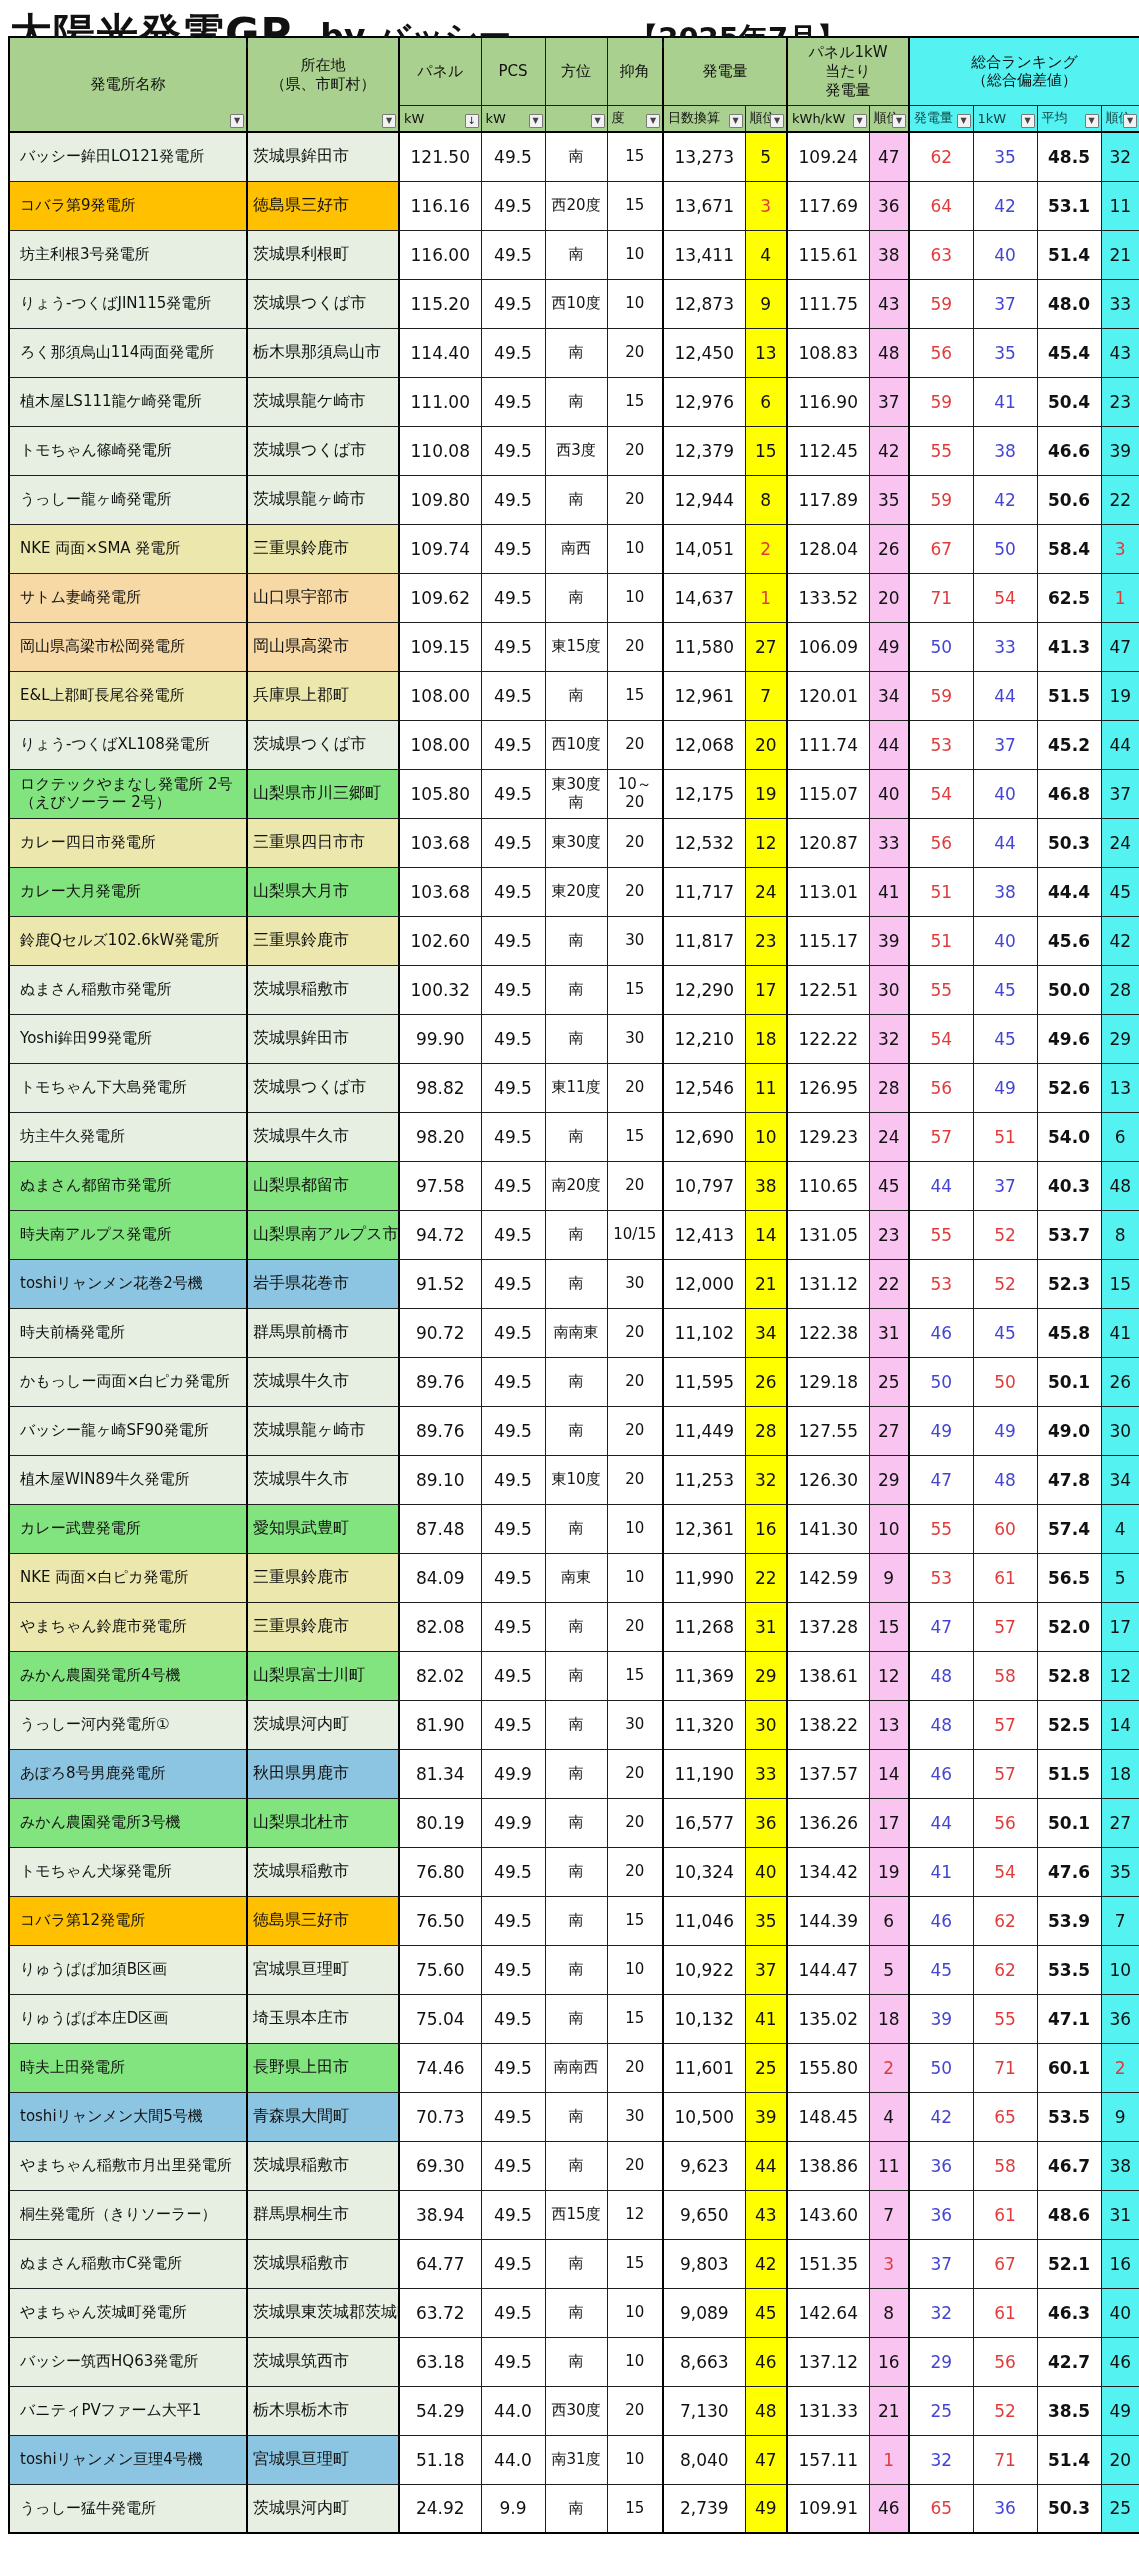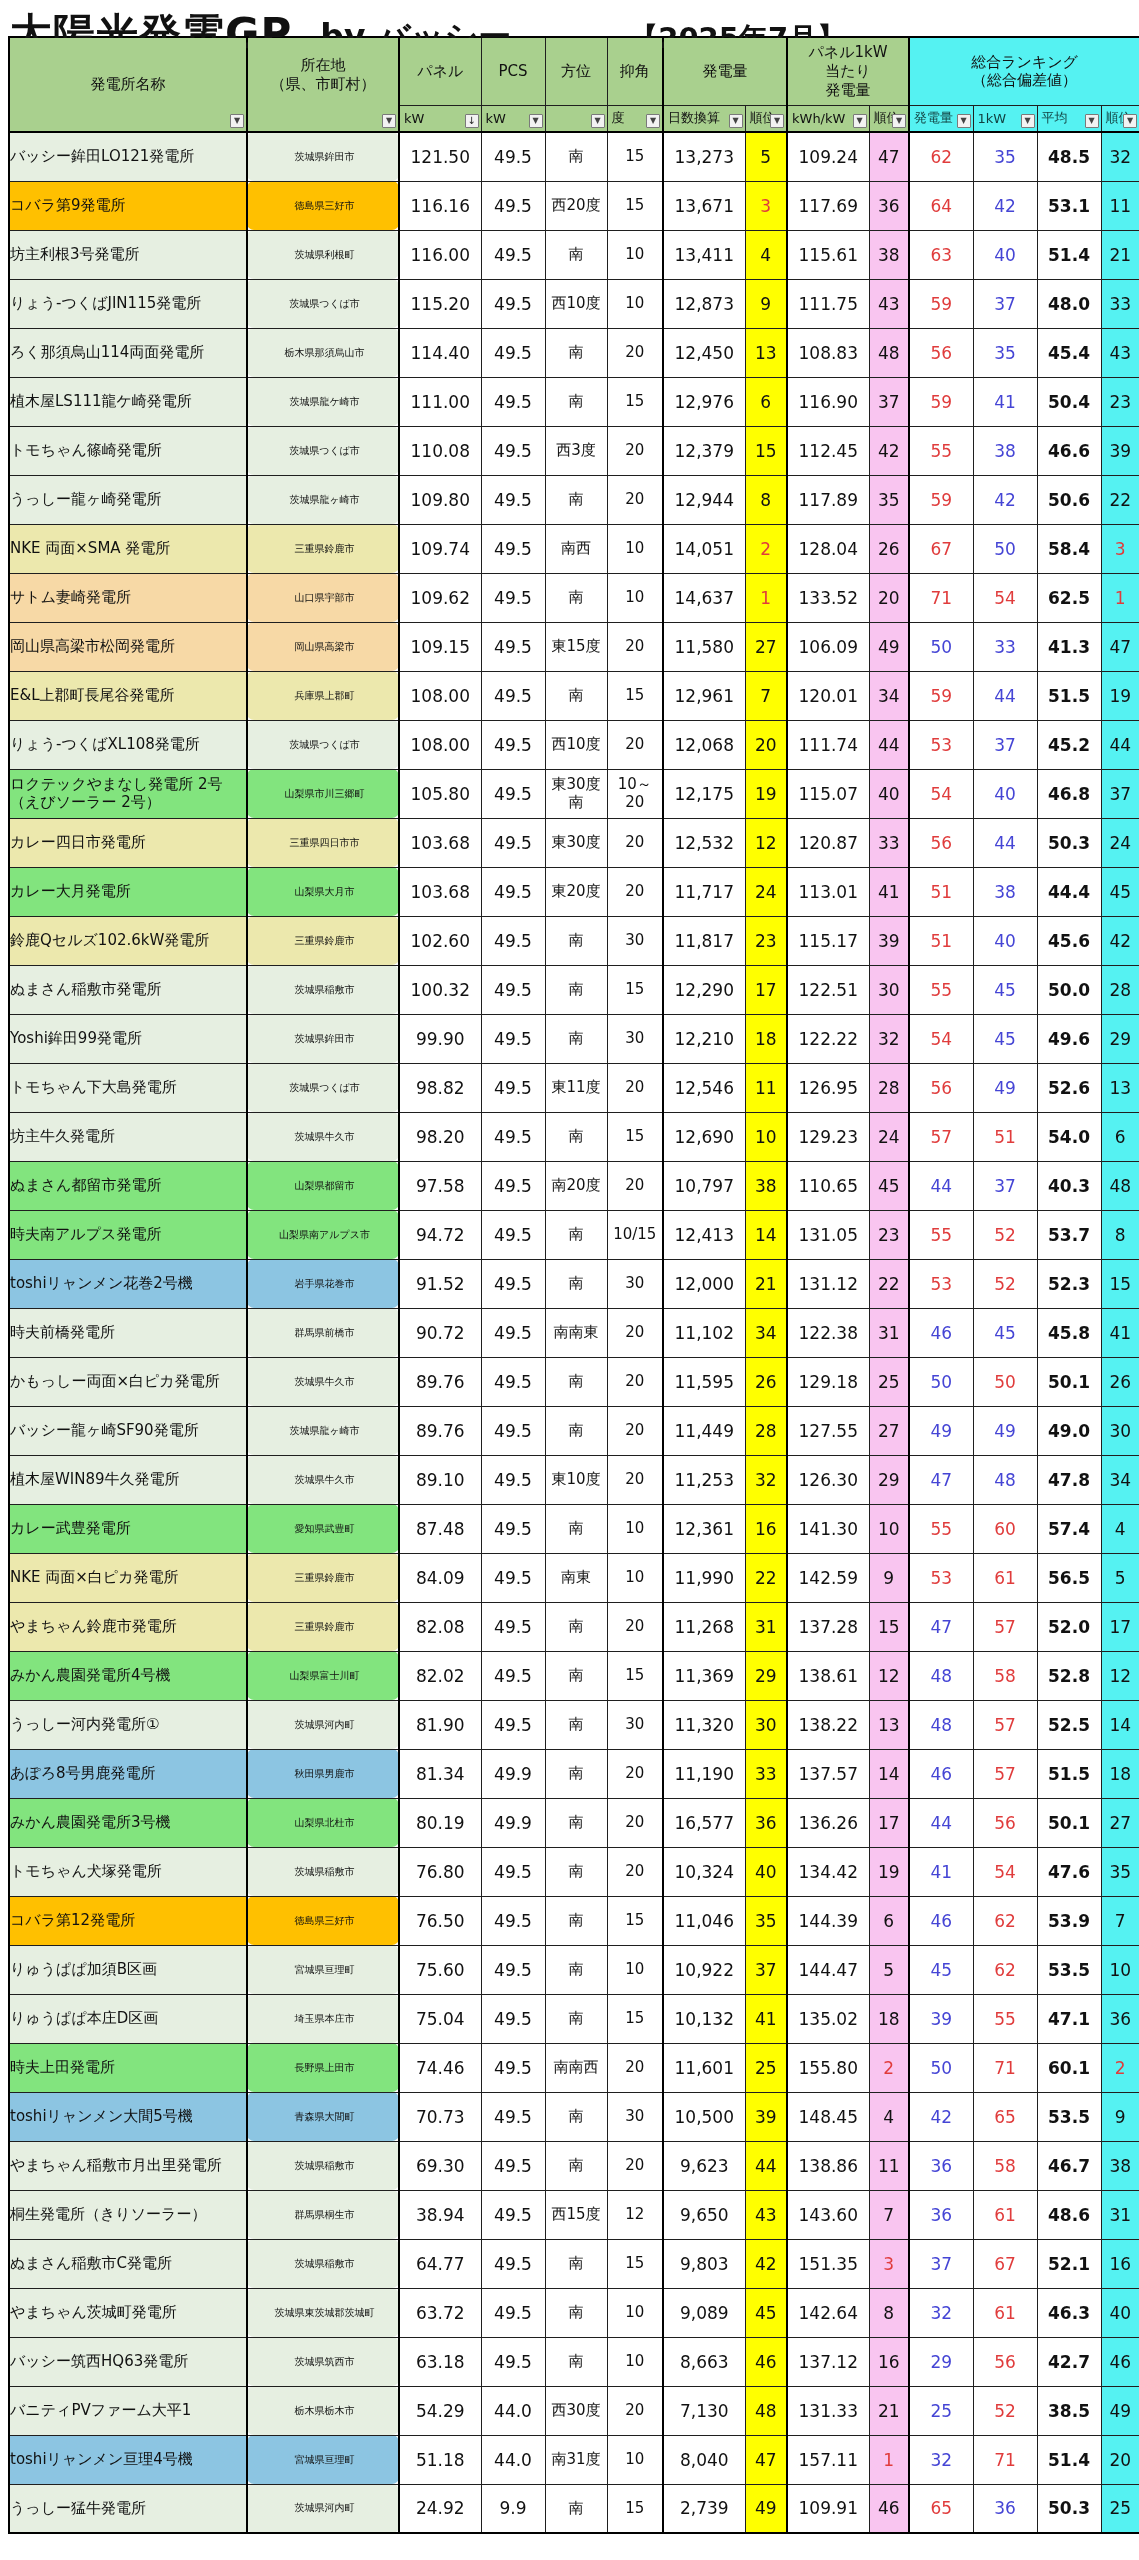--- a/index.html
+++ b/index.html
@@ -44,22 +44,22 @@
   .filter-btn{
     position:absolute;right:2px;bottom:3px;width:14px;height:14px;
     background:#f2f2f2;border:1px solid #7a7a7a;border-radius:1px;
     font-size:8px;line-height:12px;color:#444;text-align:center;cursor:pointer;
     font-family:"DejaVu Sans",sans-serif;
   }
   .filter-btn.sorted{font-size:10px;line-height:12px;color:#222;}
 
   tbody tr{height:49px;}
   tbody td{font-size:17px;background:#fff;}
-  td.c-name{ text-align:left;padding-left:0;font-size:15px;white-space:pre-line;line-height:1.15;}
-  td.c-loc{  text-align:center;padding-left:5px;font-size:10px;border-radius:7px;}
+  td.c-name{ text-align:left;padding-left:10px;font-size:15px;white-space:pre-line;line-height:1.15;}
+  td.c-loc{  text-align:left;padding-left:5px;font-size:16px;}
   td.c-az, td.c-tilt{font-size:15px;white-space:pre-line;line-height:1.15;}
   td.bg-gray{background:var(--row-gray);}  td.bg-orange{background:var(--row-orange);}
   td.bg-peach{background:var(--row-peach);}td.bg-khaki{background:var(--row-khaki);}
   td.bg-green{background:var(--row-green);}td.bg-blue{background:var(--row-blue);margin-left:32px;}
   td.col-yellow{background:var(--col-yellow);}
   td.col-pink{background:var(--col-pink);}
   td.col-cyan{background:var(--col-cyan);}
   td.txt-red{color:var(--accent-red);}
   td.txt-blue{color:var(--accent-blue);}
   td.rank-red{color:var(--accent-red);}

